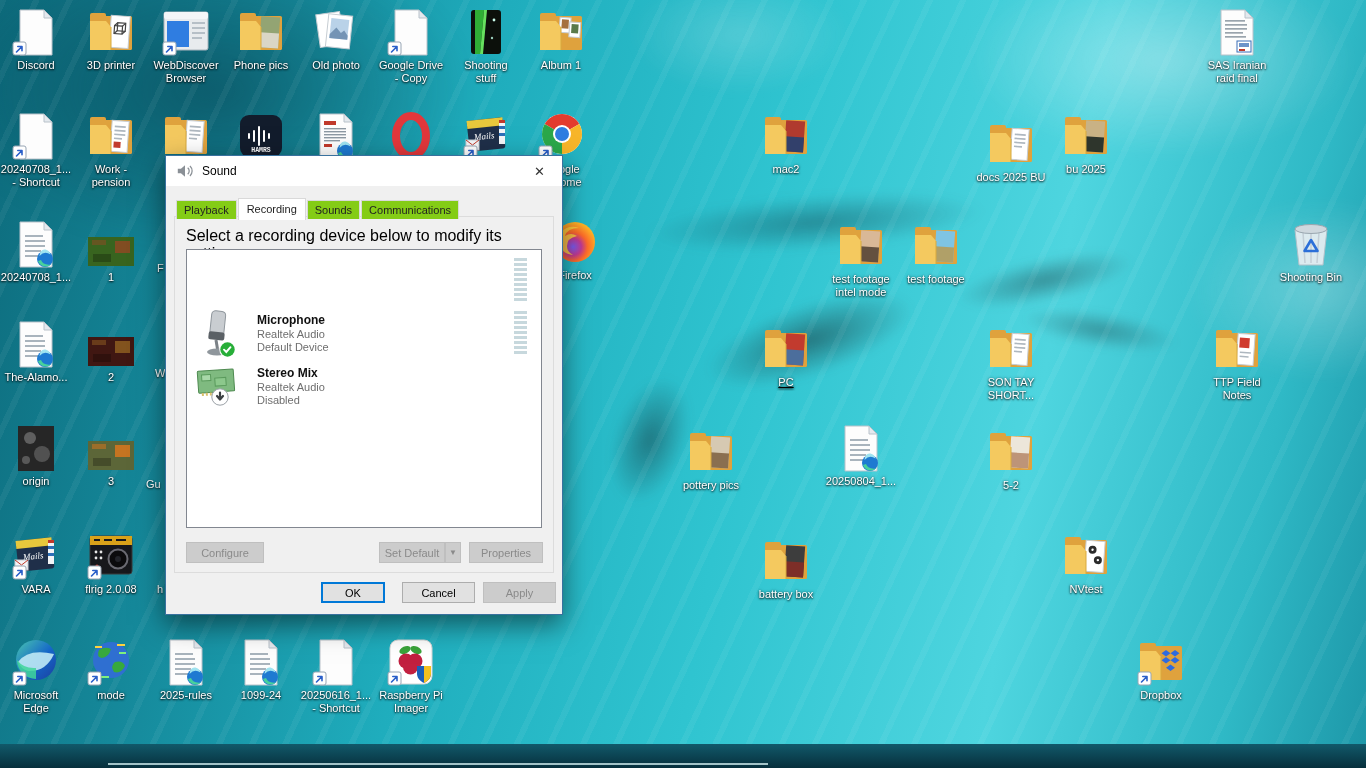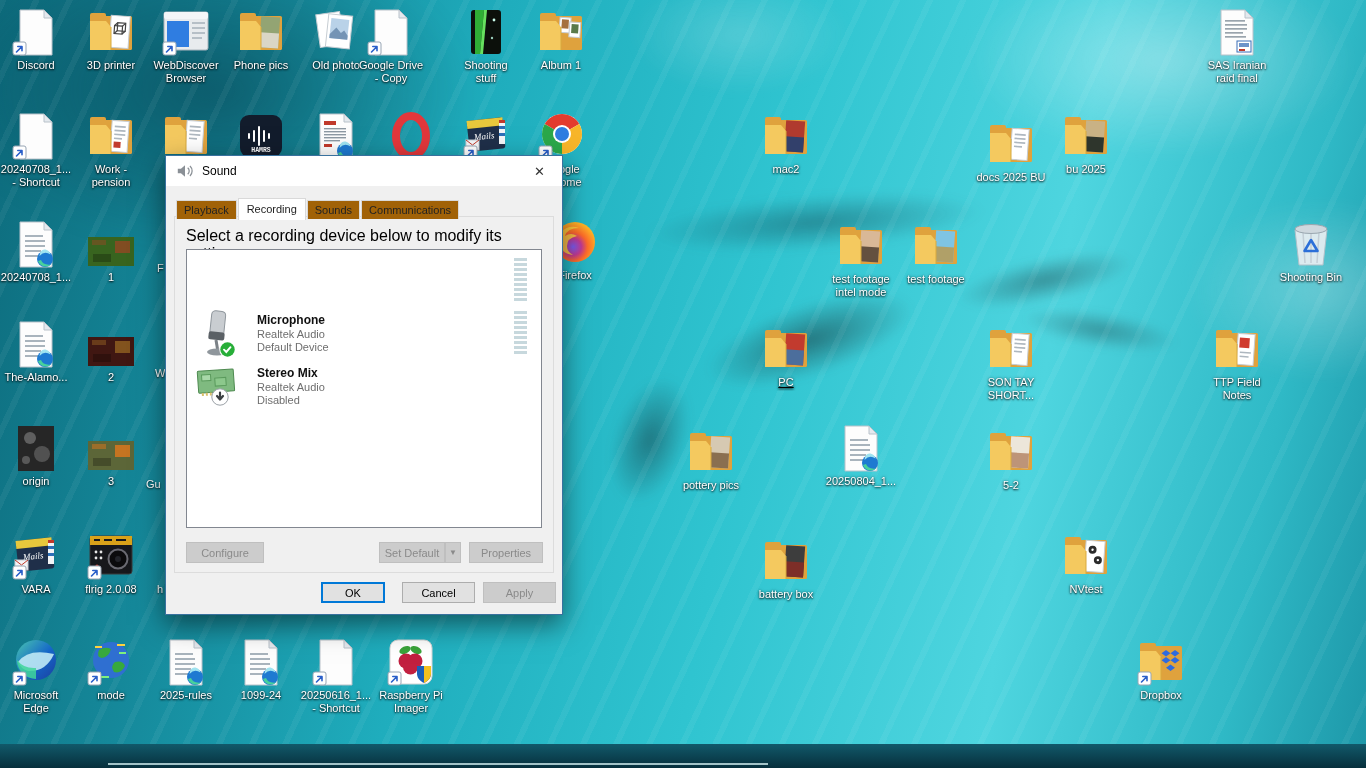--- a/index.html
+++ b/index.html
@@ -31,21 +31,21 @@
 
   
   .dialog{position:absolute;left:165px;top:155px;width:396px;height:458px;background:#f0f0f0;
           border:1px solid #39719e;box-shadow:0 10px 26px rgba(0,0,0,.5);z-index:10;}
   .titlebar{position:absolute;left:0;top:0;width:100%;height:30px;background:#fff;display:flex;align-items:center;}
   .ticon{margin-left:10px;display:flex;}
   .ttitle{margin-left:8px;font-size:12px;color:#000;}
   .tclose{position:absolute;right:0;top:0;width:45px;height:30px;display:flex;align-items:center;justify-content:center;
           font-size:13px;color:#333;}
   .tabsrow{position:absolute;left:10px;top:41px;display:flex;align-items:flex-end;z-index:3;}
-  .tab{font-size:11px;color:#222;background:#a16207;border:1px solid #d9d9d9;border-bottom:none;
+  .tab{font-size:11px;color:#222;background:#84cc16;border:1px solid #d9d9d9;border-bottom:none;
        padding:3px 7px 3px;margin-right:1px;}
   .tab.sel{background:#fff;padding:4px 8px 5px;position:relative;top:1px;border-color:#d9d9d9;}
   .tframe{position:absolute;left:8px;top:60px;width:378px;height:355px;border:1px solid #dcdcdc;background:#f0f0f0;}
   .instr{position:absolute;left:20px;top:71px;font-size:16px;color:#000;}
   .listbox{position:absolute;left:20px;top:93px;width:354px;height:277px;background:#fff;border:1px solid #828790;}
   .dev{position:absolute;left:0;width:100%;height:52px;}
   .devicon{position:absolute;left:8px;top:0;width:44px;height:50px;}
   .dev-name{position:absolute;left:70px;font-size:12px;font-weight:bold;color:#101010;}
   .dev-sub{position:absolute;left:70px;font-size:11px;color:#6e6e6e;}
   .badge{position:absolute;width:16px;height:16px;}
@@ -150,21 +150,21 @@
           </g>
           <g transform="rotate(6 28 24)">
             <rect x="15" y="7" width="24" height="33" fill="#fff" stroke="#c5ccd2"></rect>
             <rect x="18" y="11" width="18" height="20" fill="#b9d2e8"></rect>
             <path d="M18 27 l6 -7 5 5 3 -3 4 5 v4 h-18z" fill="#7494b5"></path>
           </g>
         </svg>
       </div>
       <div class="dicon-label">Old photo</div>
     </div>
-    <div class="dicon" style="left: 348px; top: 8px;">
+    <div class="dicon" style="left: 368px; top: 8px;">
       <div class="dicon-img">
         <svg width="48" height="48" viewBox="0 0 48 48">
           <path d="M8 2 h24 l8 8 v37 h-32 z" fill="#fdfdfd" stroke="#b9c2ca"></path>
           <path d="M32 2 l8 8 h-8 z" fill="#e4e9ee" stroke="#b9c2ca"></path>
           <g>
             <rect x="1" y="34" width="13" height="13" rx="2" fill="#fff" stroke="#97a5b4"></rect>
             <path d="M4.5 44 L10 38.5 M10 38.5 h-4.2 M10 38.5 v4.2" stroke="#2a5fc9" stroke-width="1.6" fill="none" stroke-linecap="round"></path>
           </g>
         </svg>
       </div>

